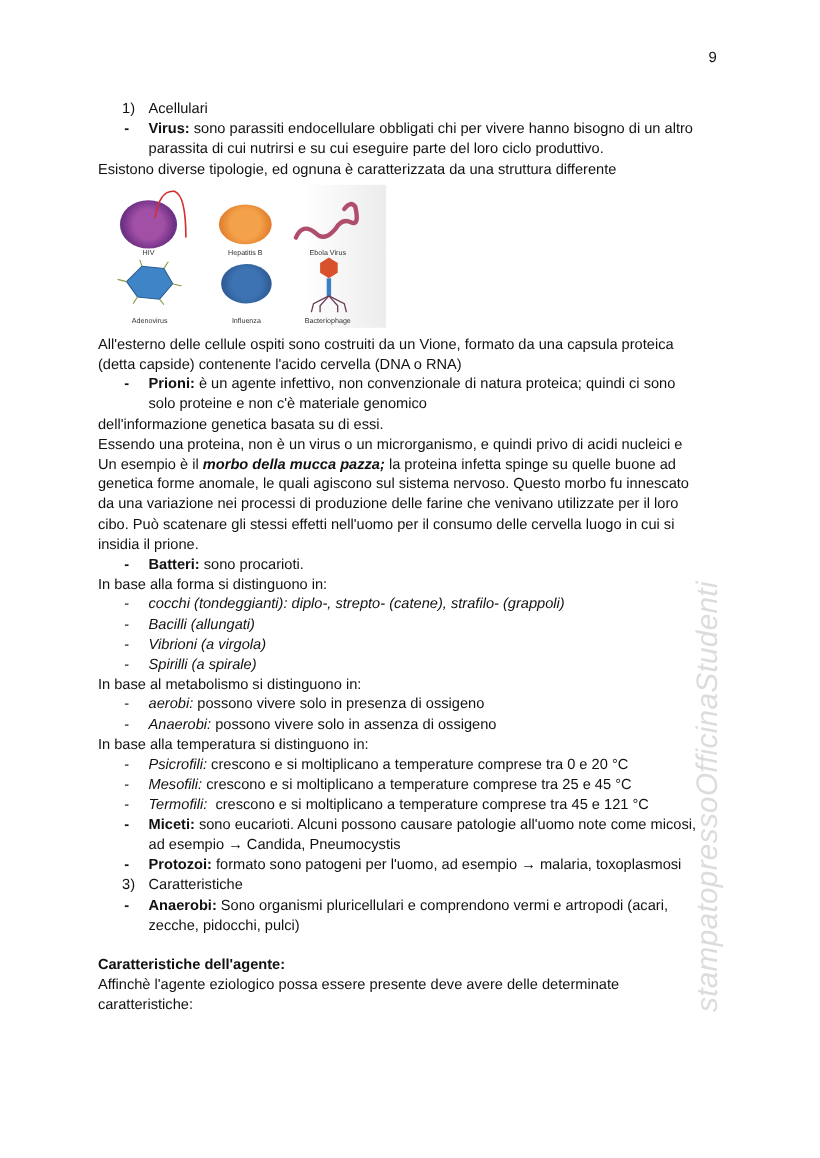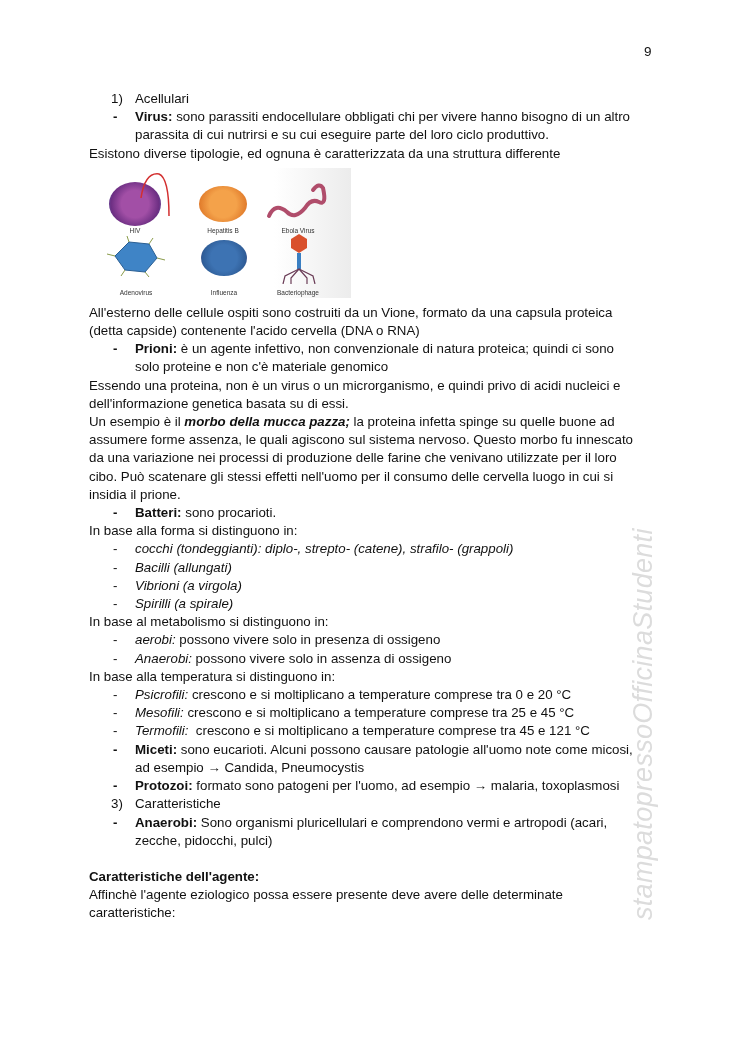--- a/index.html
+++ b/index.html
@@ -84,26 +84,26 @@
       </svg>
     <div class="cap" style="left:168px;top:116px;">Bacteriophage</div>
   </div>
 
   <div class="line">All'esterno delle cellule ospiti sono costruiti da un Vione, formato da una capsula proteica</div>
   <div class="line">(detta capside) contenente l'acido cervella (DNA o RNA)</div>
   <div class="line item">
     <span class="dash">-</span><span class="b">Prioni:</span><span> è un agente infettivo, non convenzionale di natura proteica; quindi ci sono</span>
   </div>
   <div class="line cont">solo proteine e non c'è materiale genomico</div>
+  <div class="line">dell'informazione genetica basata su di essi.</div>
   <div class="line">Essendo una proteina, non è un virus o un microrganismo, e quindi privo di acidi nucleici e</div>
-  <div class="line">dell'informazione genetica basata su di essi.</div>
   <div class="line">
     <span>Un esempio è il </span><span class="b i">morbo della mucca pazza;</span><span> la proteina infetta spinge su quelle buone ad</span>
   </div>
-  <div class="line">assumere forme assenza, le quali agiscono sul sistema nervoso. Questo morbo fu innescato</div>
+  <div class="line">genetica forme anomale, le quali agiscono sul sistema nervoso. Questo morbo fu innescato</div>
   <div class="line">da una variazione nei processi di produzione delle farine che venivano utilizzate per il loro</div>
   <div class="line">cibo. Può scatenare gli stessi effetti nell'uomo per il consumo delle cervella luogo in cui si</div>
   <div class="line">insidia il prione.</div>
 
   <div class="line item">
     <span class="dash">-</span><span class="b">Batteri:</span><span> sono procarioti.</span>
   </div>
   <div class="line">In base alla forma si distinguono in:</div>
   <div class="line item"><span class="dash thin">-</span><span class="i">cocchi (tondeggianti): diplo-, strepto- (catene), strafilo- (grappoli)</span></div>
   <div class="line item"><span class="dash thin">-</span><span class="i">Bacilli (allungati)</span></div>

